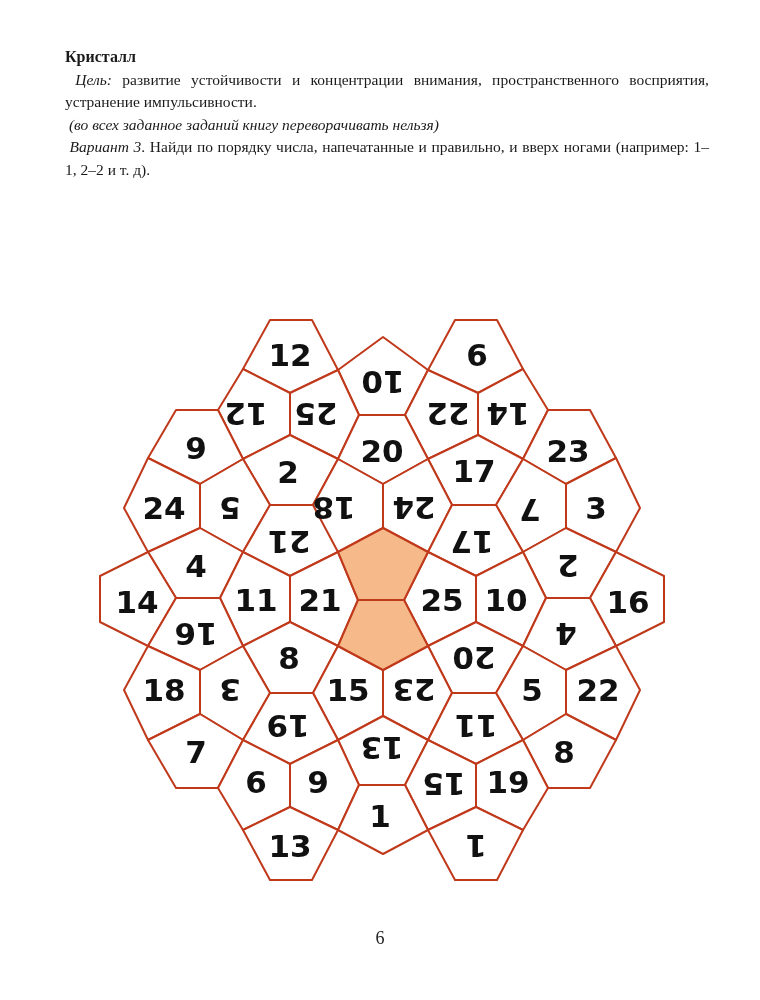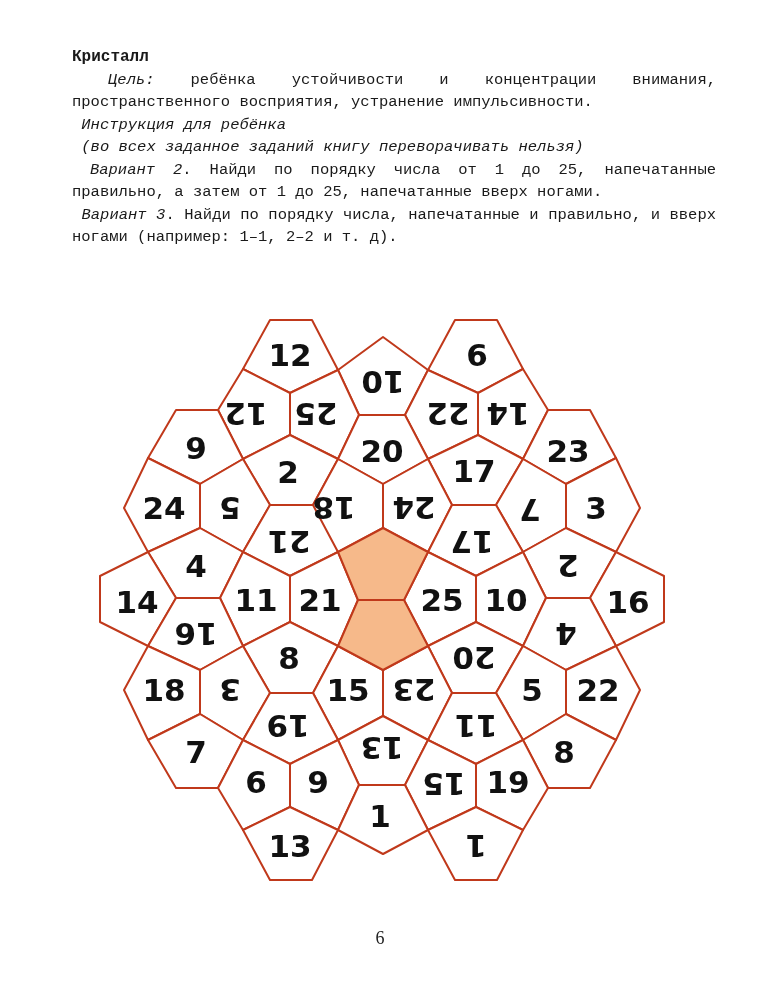--- a/index.html
+++ b/index.html
@@ -1,33 +1,31 @@
 <!DOCTYPE html>
 <html><head>
 <meta charset="utf-8">
 <style>
   html, body { margin:0; padding:0; background:#ffffff; }
   body { width:760px; height:1000px; position:relative; overflow:hidden; font-family:"DejaVu Sans", sans-serif; color:#1a1a1a; }
-  .text-block { position:absolute; left:72px; top:46px; width:644px; font-size:15.5px; line-height:22.5px; font-family:Liberation Mono, monospace; }
+  .text-block { position:absolute; left:65px; top:46px; width:644px; font-size:15.5px; line-height:22.5px; font-family:Liberation Serif, serif; }
   .text-block p { margin:0; text-align:justify; }
   .title { font-weight:bold; font-size:16px; }
   .ital { font-style:italic; }
   .puzzle { position:absolute; left:0; top:0; width:760px; height:1000px; }
   .cell-label { font-family:"DejaVu Sans", sans-serif; font-weight:bold; font-size:31px; fill:#111; }
   .page-number { position:absolute; left:0; width:760px; top:928px; text-align:center; font-family:"Liberation Serif", serif; font-size:18px; color:#222; }
 </style>
 </head>
 <body>
 
 <div class="text-block">
   <p class="title">Кристалл</p>
-  <p>&nbsp;<span class="ital">Цель:</span><span> ребёнка устойчивости и концентрации внимания, пространственного восприятия, устранение импульсивности.</span></p>
-  <p class="ital">&nbsp;<span>Инструкция для ребёнка</span></p>
+  <p>&nbsp;<span class="ital">Цель:</span><span> развитие устойчивости и концентрации внимания, пространственного восприятия, устранение импульсивности.</span></p>
   <p class="ital">&nbsp;<span>(во всех заданное заданий книгу переворачивать нельзя)</span></p>
-  <p>&nbsp;<span class="ital">Вариант 2</span><span>. Найди по порядку числа от 1 до 25, напечатанные правильно, а затем от 1 до 25, напечатанные вверх ногами.</span></p>
   <p>&nbsp;<span class="ital">Вариант 3</span><span>. Найди по порядку числа, напечатанные и правильно, и вверх ногами (например: 1–1, 2–2 и т. д).</span></p>
 </div>
 
 <svg class="puzzle" viewBox="0 0 760 1000" xmlns="http://www.w3.org/2000/svg">
   <g fill="#ffffff" stroke="#c0391b" stroke-width="2" stroke-linejoin="round">
 
     <polygon points="270,320 312,320 338,370 290,393 243,369"></polygon>
     <polygon points="338,370 383,337 428,370 405,415 359,415"></polygon>
     <polygon points="455,320 497,320 523,369 478,393 428,370"></polygon>
     <polygon points="243,369 290,393 290,435 243,459 218,410"></polygon>

